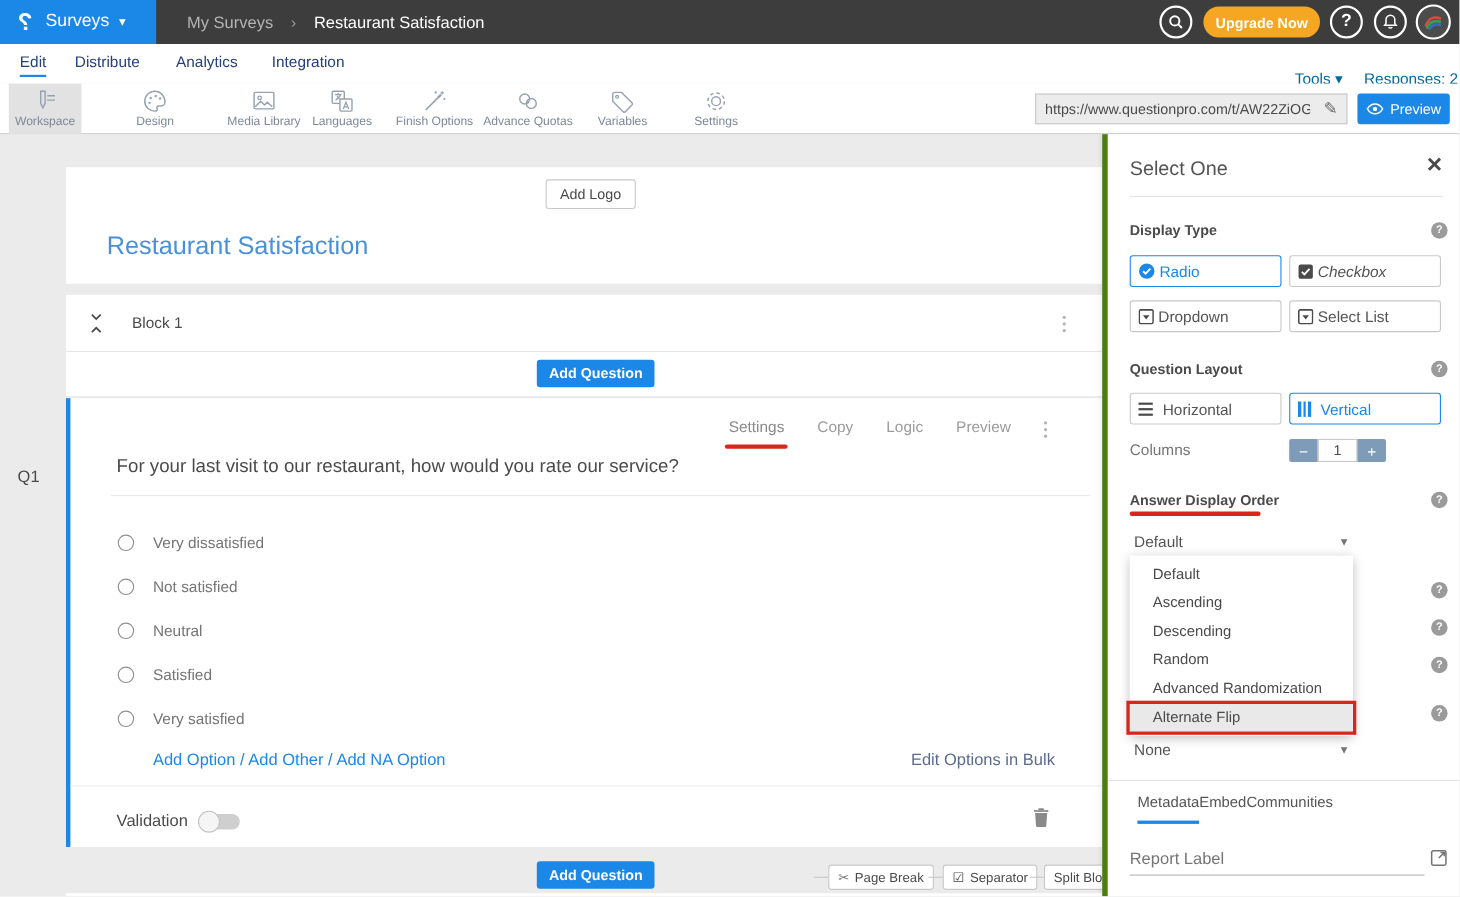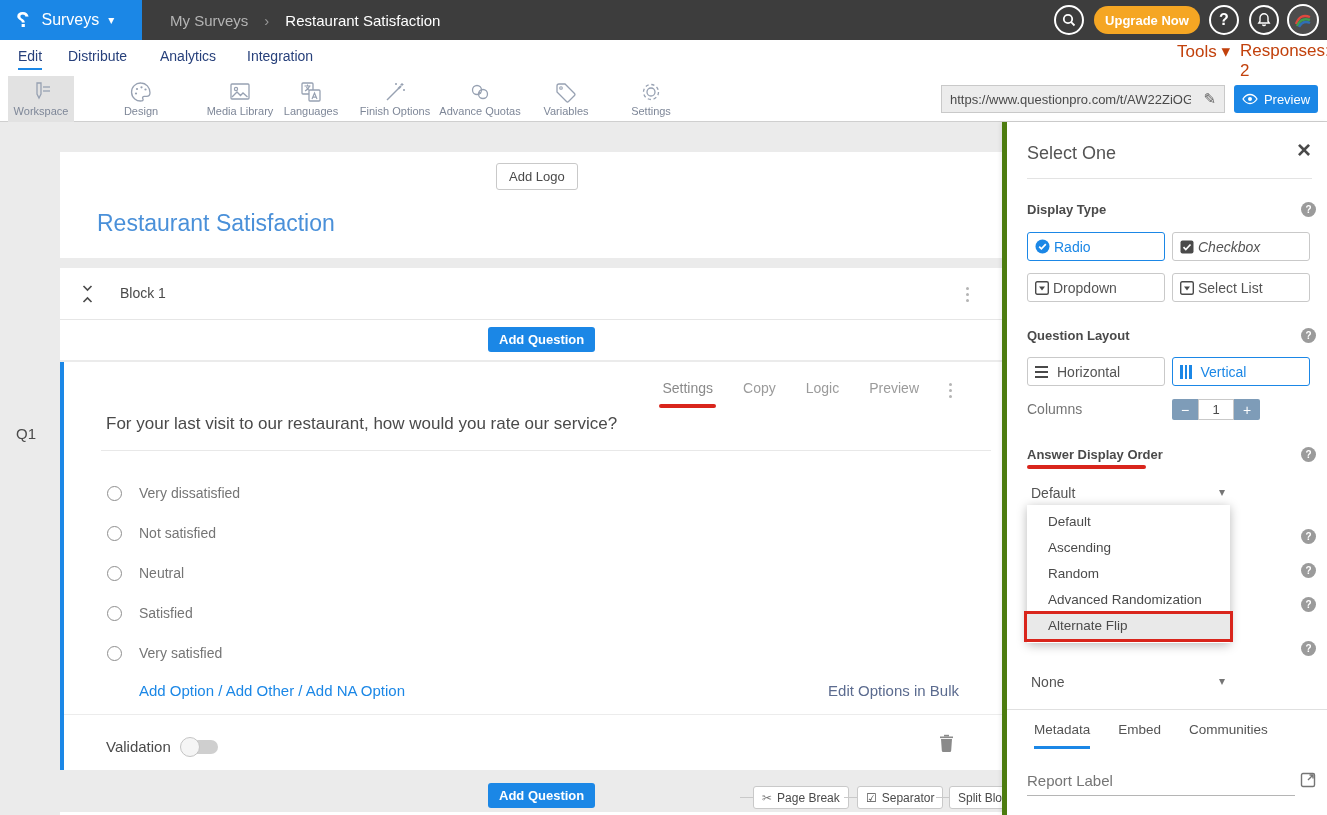--- a/index.html
+++ b/index.html
@@ -19,21 +19,21 @@
   .crumb-sep { color:#9a9a9a; margin:0 16px; font-size:15px; }
   .crumb-current { color:#fff; }
   .hdr-circle { position:absolute; top:5px; width:30px; height:30px; border:2px solid #fff; border-radius:50%; display:flex; align-items:center; justify-content:center; cursor:pointer; }
   .upgrade-btn { position:absolute; top:6px; left:1094px; width:106px; height:28px; background:#f5a623; border:none; border-radius:14px; color:#fff; font-weight:bold; font-size:13px; cursor:pointer; font-family:inherit; }
   .avatar { position:absolute; top:4px; left:1287px; width:32px; height:32px; border:2px solid #fff; border-radius:50%; background:#4c4c4c; display:flex; align-items:center; justify-content:center; cursor:pointer; overflow:hidden; }
 
   
   .nav { position:absolute; top:40px; left:0; width:1327px; height:36px; background:#fff; }
   .nav-tab { position:absolute; top:8px; font-size:14px; color:#27407b; cursor:pointer; }
   .nav-tab.active { border-bottom:2px solid #1b87e6; padding-bottom:4px; }
-  .nav-right { position:absolute; top:1px; font-size:17px; color:#c2410c; cursor:pointer; }
+  .nav-right { position:absolute; top:23px; font-size:14px; color:#0369a1; cursor:pointer; }
 
   
   .toolbar { position:absolute; top:76px; left:0; width:1327px; height:46px; background:#fff; border-bottom:1px solid #cfcfcf; }
   .tool-item { position:absolute; top:0; height:46px; display:flex; flex-direction:column; align-items:center; justify-content:center; cursor:pointer; }
   .tool-item.selected { background:#e2e2e2; }
   .tool-item svg { display:block; }
   .tool-label { font-size:11px; color:#7e8798; margin-top:2px; white-space:nowrap; }
   .url-box { position:absolute; left:941px; top:9px; width:284px; height:28px; background:#ececec; border:1px solid #c9c9c9; display:flex; align-items:center; }
   .url-input { flex:1; border:none; background:transparent; font-size:13px; color:#4a4a4a; padding:0 4px 0 8px; font-family:inherit; outline:none; min-width:0; }
   .url-pencil { color:#5f5f5f; font-size:15px; padding:0 8px; cursor:pointer; }
@@ -85,21 +85,21 @@
   .step-btn.minus { border-radius:2px 0 0 2px; }
   .step-btn.plus { border-radius:0 2px 2px 0; }
   .step-val { width:36px; background:#fff; border:1px solid #c9c9c9; font-size:13px; color:#4a4a4a; display:flex; align-items:center; justify-content:center; }
   .select-row { position:absolute; left:20px; width:204px; cursor:pointer; }
   .select-text { font-size:14px; color:#545454; padding-left:4px; }
   .select-caret { position:absolute; right:6px; top:1px; color:#757575; font-size:12px; }
   .ddmenu { position:absolute; left:20px; top:383px; width:203px; background:#fff; box-shadow:0 2px 10px rgba(0,0,0,0.28); z-index:5; padding:4px 0; }
   .dditem { height:26px; line-height:26px; padding-left:21px; font-size:13.5px; color:#4a4a4a; cursor:pointer; }
   .dditem.highlight { background:#e9e9e9; }
   .red-box { position:absolute; left:-3px; width:209px; height:31px; border:3px solid #d9251c; z-index:6; pointer-events:none; }
-  .panel-tabs { position:absolute; left:27px; top:600px; display:flex; gap:28px; font-size:13.5px; color:#545454; }
+  .panel-tabs { position:absolute; left:27px; top:600px; display:flex; font-size:13.5px; color:#545454; }
   .panel-tab { cursor:pointer; padding-bottom:9px; }
   .panel-tab.active { border-bottom:3px solid #1b87e6; }
   .full-divider { position:absolute; left:0; top:587px; width:325px; height:1px; background:#e0e0e0; }
   .report-input { position:absolute; left:20px; top:648px; width:268px; border:none; border-bottom:1px solid #b5b5b5; font-size:15px; color:#4a4a4a; padding:2px 0 6px 0; font-family:inherit; outline:none; background:transparent; }
   .report-icon { position:absolute; left:293px; top:650px; cursor:pointer; }
 
   .icon-bars { display:inline-flex; flex-direction:column; gap:3px; margin-right:5px; }
   .icon-bars i { width:13px; height:2px; background:#4a4a4a; }
   .icon-vbars { display:inline-flex; gap:2px; margin-right:5px; }
   .icon-vbars i { width:2.5px; height:14px; background:#1b87e6; }
@@ -402,20 +402,21 @@
     </div>
 
     <span class="help" style="top:407px;">?</span>
     <span class="help" style="top:441px;">?</span>
     <span class="help" style="top:475px;">?</span>
     <span class="help" style="top:519px;">?</span>
 
     <div class="ddmenu">
       <div class="dditem">Default</div>
       <div class="dditem">Ascending</div>
+      <div class="dditem">Descending</div>
       <div class="dditem">Random</div>
       <div class="dditem">Advanced Randomization</div>
       <div class="dditem highlight" style="position:relative;">
         <span>Alternate Flip</span>
         <span class="red-box" style="top:-2.5px;"></span>
       </div>
     </div>
 
     <div class="select-row" style="top:551px;">
       <span class="select-text">None</span>

